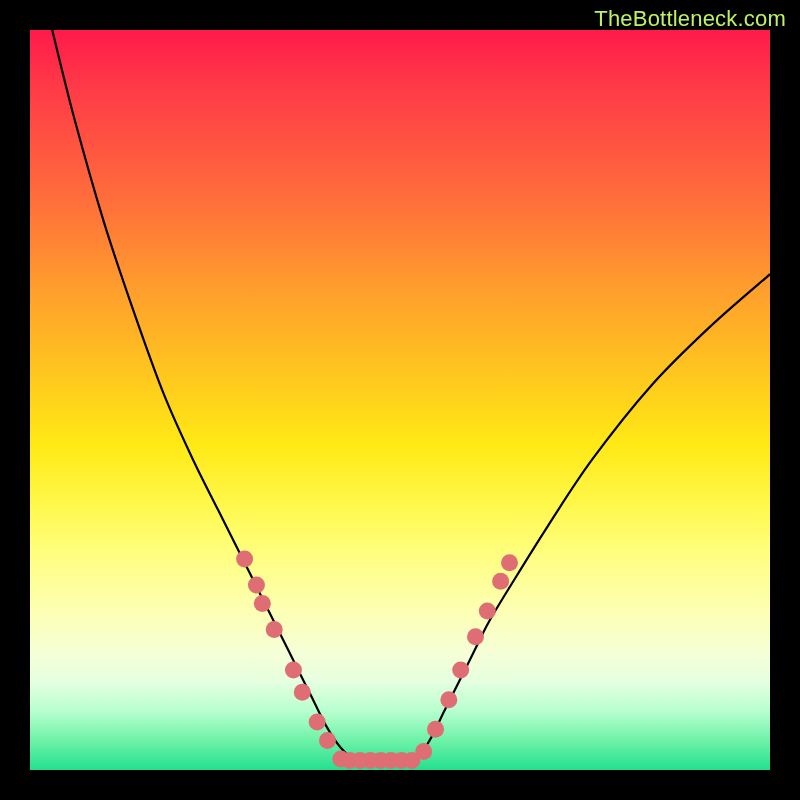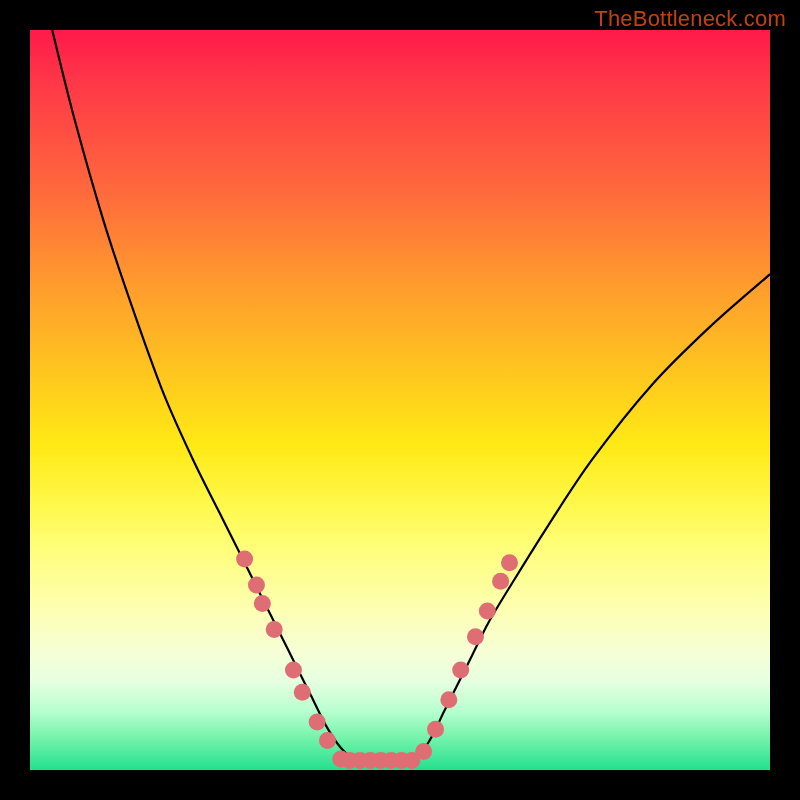--- a/index.html
+++ b/index.html
@@ -9,21 +9,21 @@
     width: 800px;
     height: 800px;
     background: #000;
   }
   .watermark {
     position: absolute;
     top: 6px;
     right: 14px;
     font-family: Arial, Helvetica, sans-serif;
     font-size: 22px;
-    color: #c2410c;
+    color: #bef264;
     letter-spacing: 0.2px;
     z-index: 10;
   }
   .plot {
     position: absolute;
     left: 30px;
     top: 30px;
     width: 740px;
     height: 740px;
     overflow: hidden;

